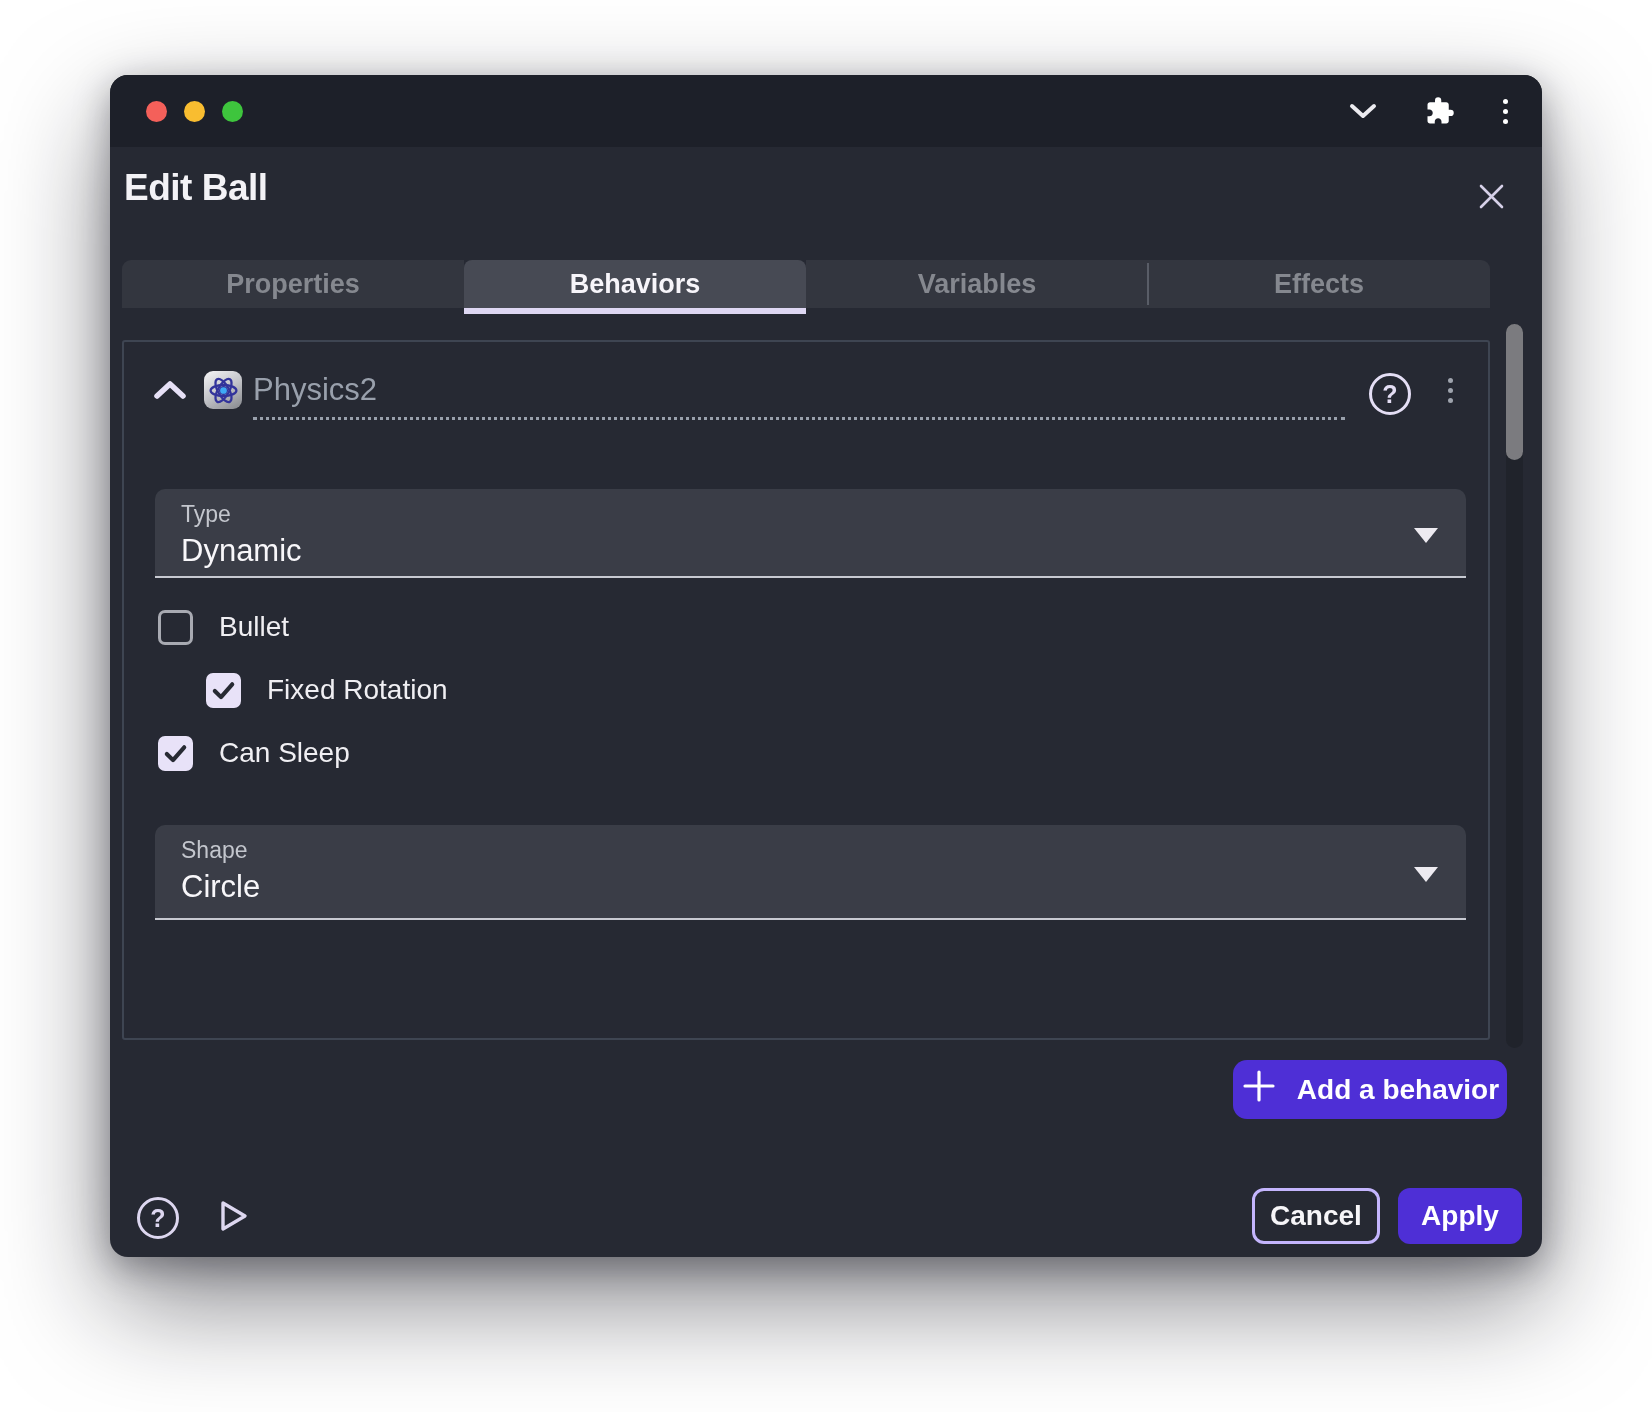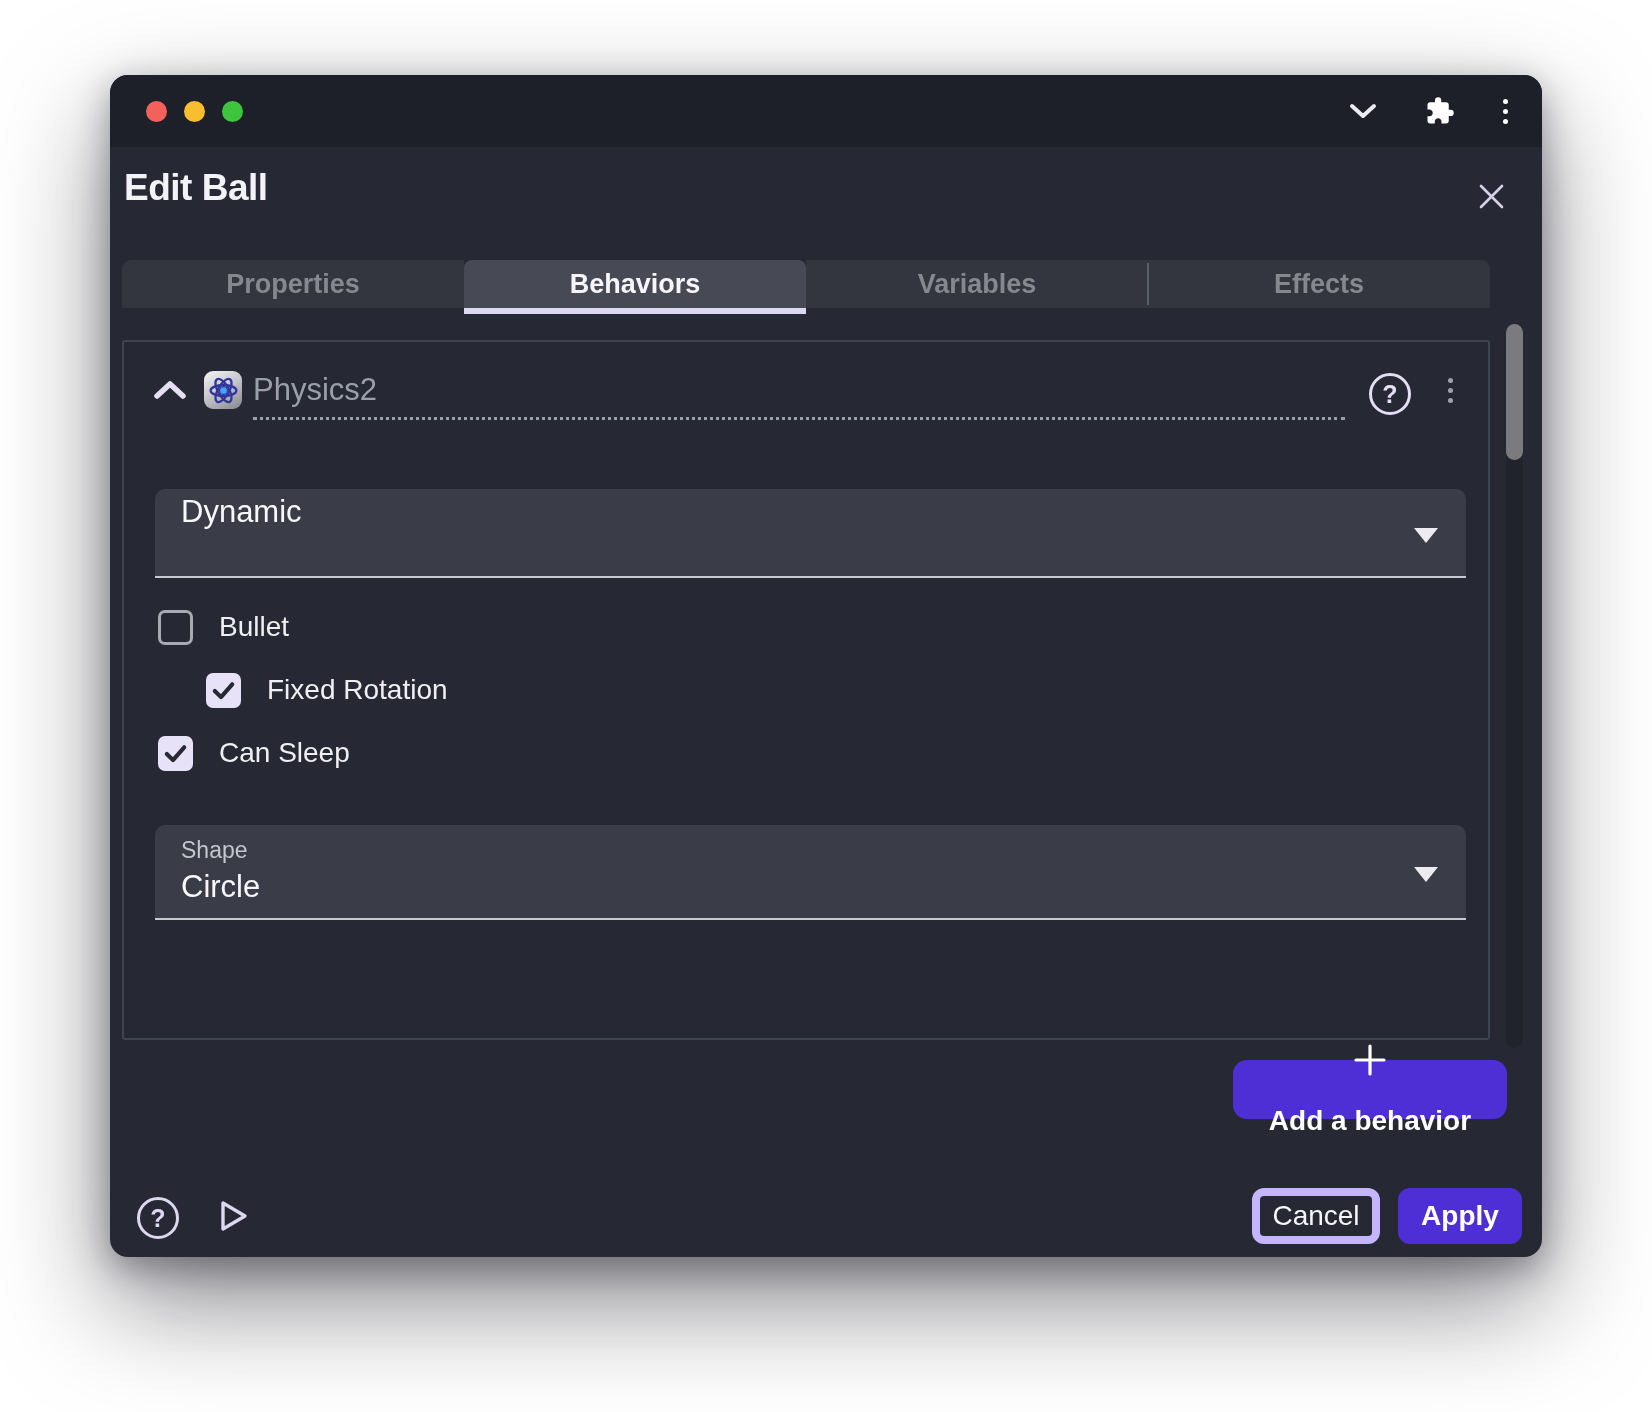--- a/index.html
+++ b/index.html
@@ -60,28 +60,28 @@
   .chk-box svg{visibility:hidden;}
   .chk-row.checked .chk-box{background:var(--checkbox-checked);border-color:var(--checkbox-checked);}
   .chk-row.checked .chk-box svg{visibility:visible;}
   .chk-label{font-size:28px;color:#f0eff3;}
   
   .scroll-track{position:absolute;left:1396px;top:249px;width:17px;height:724px;background:#20232b;border-radius:9px;cursor:pointer;}
   .scroll-thumb{position:absolute;left:0;top:0;width:17px;height:136px;background:#7b7b7f;border-radius:9px;cursor:grab;}
   
   .add-btn{position:absolute;left:1123px;top:985px;width:274px;height:59px;border-radius:14px;
            background:var(--accent-purple);color:#ffffff;display:flex;align-items:center;justify-content:center;
-           gap:20px;font-size:28px;font-weight:bold;cursor:pointer;flex-direction:column;}
+           gap:20px;font-size:28px;font-weight:bold;cursor:pointer;}
   .foot-help{position:absolute;left:27px;top:1122px;width:42px;height:42px;border:3px solid #ddd7f0;border-radius:50%;
              box-sizing:border-box;display:flex;align-items:center;justify-content:center;
              color:#ddd7f0;font-size:25px;font-weight:bold;cursor:pointer;}
   .foot-play{position:absolute;left:100px;top:1122px;width:42px;height:42px;display:flex;align-items:center;justify-content:center;cursor:pointer;}
-  .cancel-btn{position:absolute;left:1142px;top:1113px;width:128px;height:56px;border:8px solid #c4b5fd;border-radius:12px;
+  .cancel-btn{position:absolute;left:1142px;top:1113px;width:128px;height:56px;border:3px solid #c4b5fd;border-radius:12px;
               box-sizing:border-box;display:flex;align-items:center;justify-content:center;
-              color:#f6f5f8;font-size:28px;font-weight:normal;background:transparent;cursor:pointer;}
+              color:#f6f5f8;font-size:28px;font-weight:bold;background:transparent;cursor:pointer;}
   .apply-btn{position:absolute;left:1288px;top:1113px;width:124px;height:56px;border-radius:12px;
              display:flex;align-items:center;justify-content:center;background:var(--accent-purple);
              color:#ffffff;font-size:28px;font-weight:bold;cursor:pointer;}
 </style>
 </head>
 <body>
 
 <div class="stage">
   <div class="window">
 
@@ -160,20 +160,21 @@
       <div class="bhelp">
           <span>?</span>
         </div>
       <div class="bmenu kebab gray">
           <i></i>
           <i></i>
           <i></i>
         </div>
 
       <div class="field type">
+        <div class="flabel">Type</div>
         <div class="fvalue">Dynamic</div>
         <span class="caret"></span>
       </div>
 
       <div class="chk-row" style="top:265px;">
         <span class="chk-box">
           <svg width="29" height="29" viewBox="0 0 35 35">
               <polyline points="7,18 14.5,25.5 28,10" fill="none" stroke="#272a33" stroke-width="5" stroke-linecap="round" stroke-linejoin="round"></polyline>
             </svg>
         </span>

